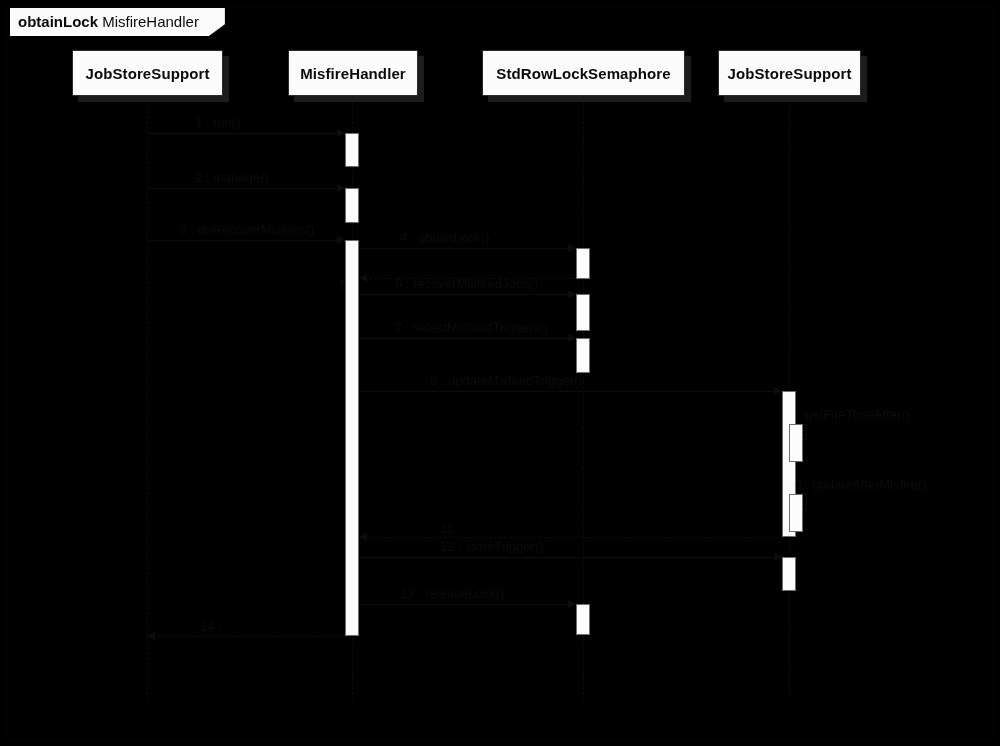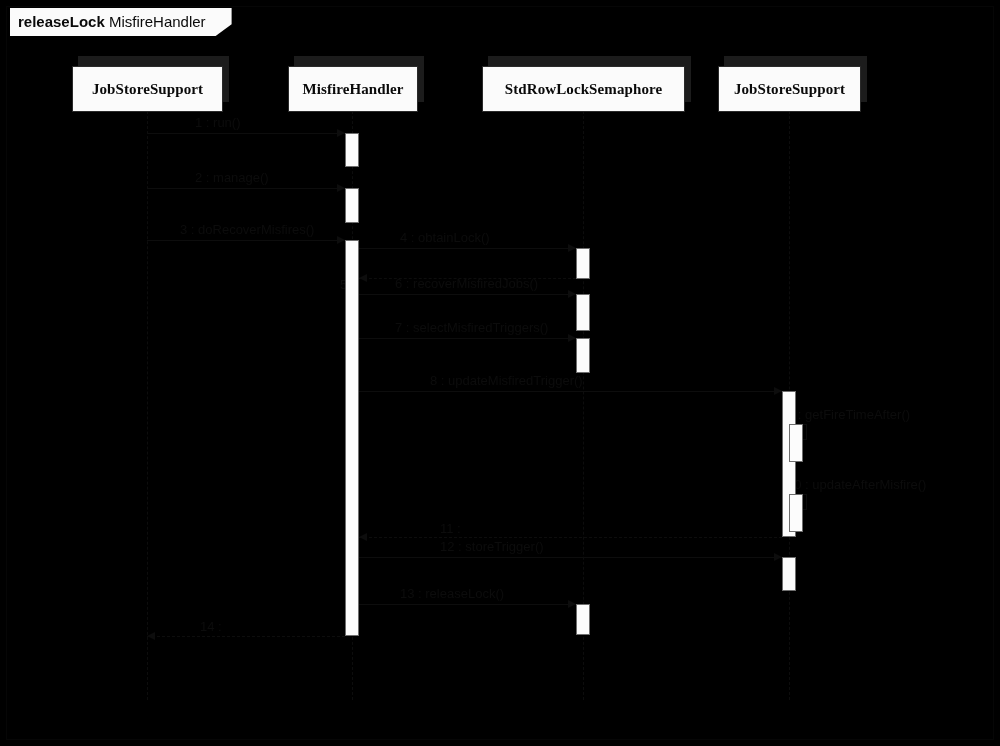--- a/index.html
+++ b/index.html
@@ -60,30 +60,29 @@
     left: 6px;
     top: 6px;
     width: 100%;
     height: 100%;
     background: #1c1c1c;
     box-sizing: border-box;
   }
   .participant .box {
     position: absolute;
     left: 0;
-    top: 16px;
+    top: 0;
     width: 100%;
     height: 100%;
     background: #fbfbfb;
     border: 1px solid #2a2a2a;
     box-sizing: border-box;
     display: flex;
     align-items: center;
     justify-content: center;
-    font-family: Liberation Serif, serif;
   }
   .participant .name {
     color: #0a0a0a;
     font-size: 15px;
     font-weight: bold;
     white-space: nowrap;
     letter-spacing: 0.1px;
   }
 
   
@@ -140,21 +139,21 @@
   }
 </style>
 </head>
 <body>
 
 <div id="diagram">
 
   <div class="frame-border"></div>
 
   <div class="frame-tag">
-    <span class="kw">releaseLock</span>
+    <span class="kw">obtainLock</span>
     <span class="nm">MisfireHandler</span>
   </div>
 
   <div id="lifelines-layer">
       <div class="lifeline" style="left: 147px; top: 96px; height: 604px;"></div>
       <div class="lifeline" style="left: 352px; top: 96px; height: 604px;"></div>
       <div class="lifeline" style="left: 583px; top: 96px; height: 604px;"></div>
       <div class="lifeline" style="left: 789px; top: 96px; height: 604px;"></div>
     </div>
 

